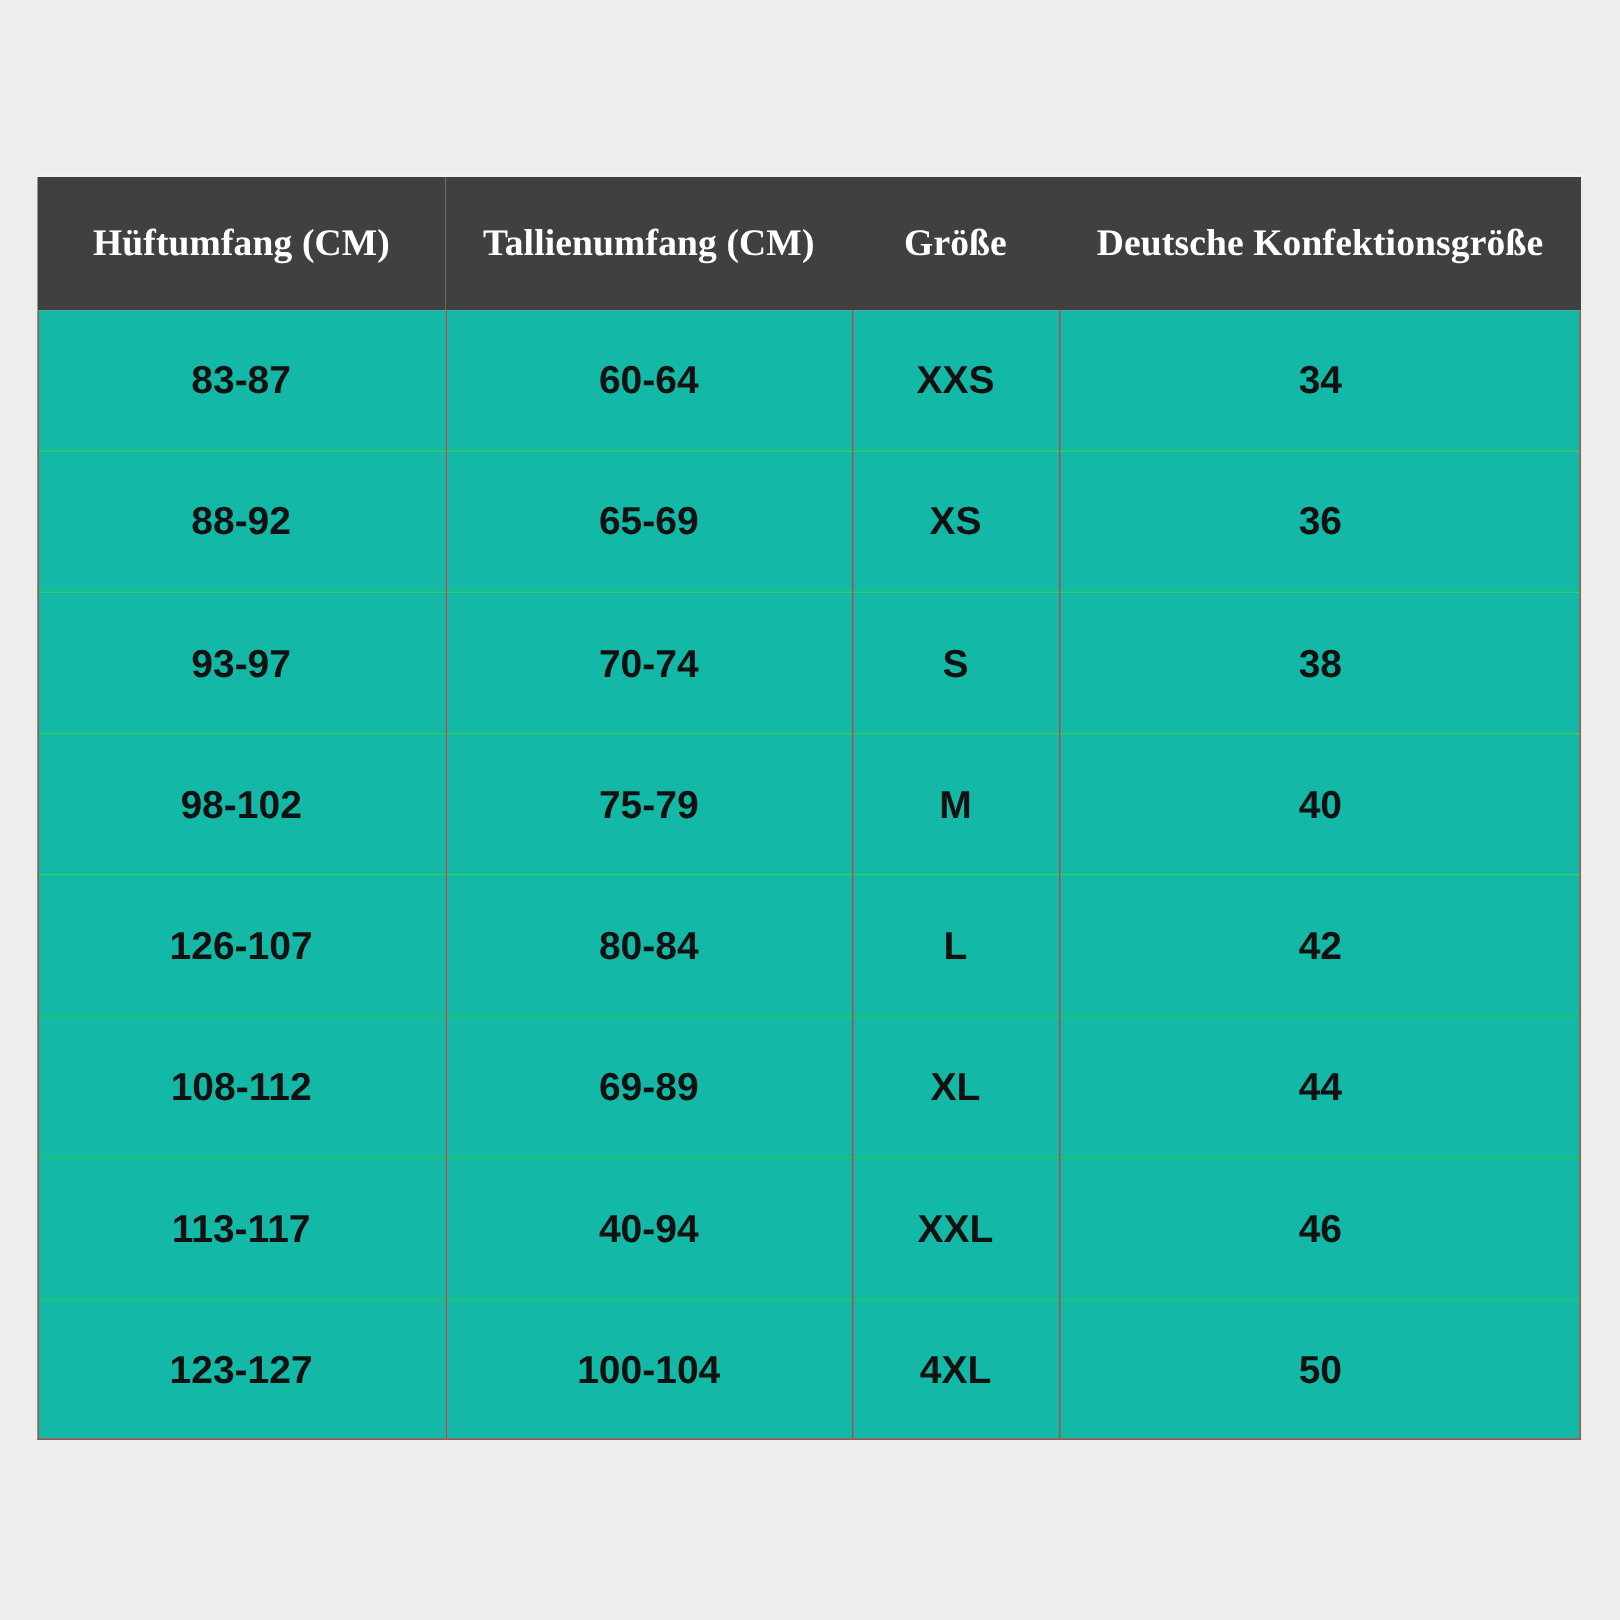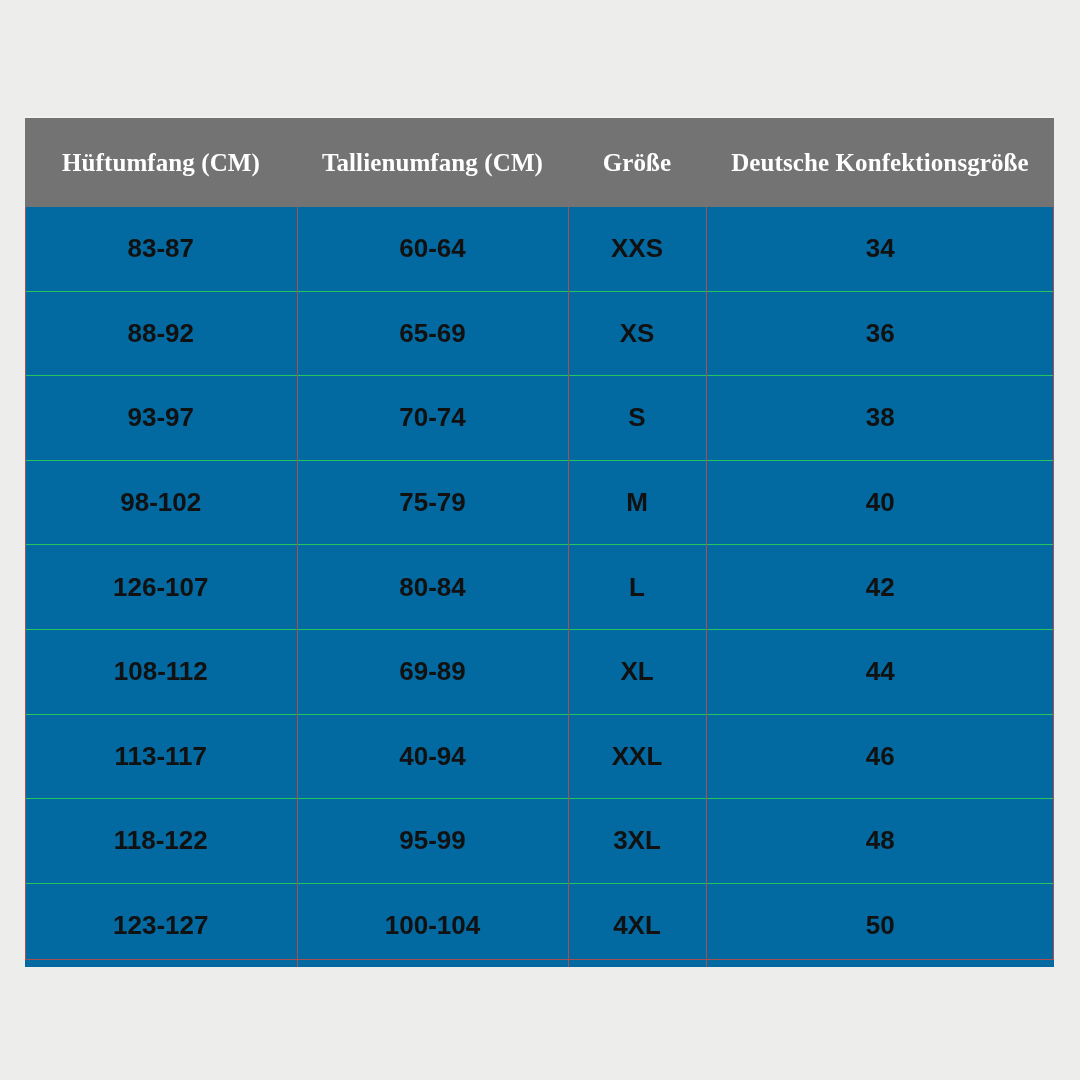--- a/index.html
+++ b/index.html
@@ -24,41 +24,41 @@
 
   table.size-chart {
     width: 100%;
     height: 100%;
     border-collapse: collapse;
     table-layout: fixed;
   }
 
   
   table.size-chart thead tr {
-    background: #737373;
+    background: #404040;
     margin-top: 40px;
   }
   table.size-chart thead th {
     height: 89px;
     padding: 0 6px;
     margin: 0;
     border: 0;
     color: #ffffff;
     font-family: "Liberation Serif", "DejaVu Serif", serif;
     font-weight: bold;
     font-size: 25px;
     letter-spacing: 0.1px;
     text-align: center;
     vertical-align: middle;
     white-space: nowrap;
   }
 
   
   table.size-chart tbody tr {
-    background: #0369a1;
+    background: #14b8a6;
   }
   table.size-chart tbody td {
     height: 83.6px;
     padding: 0 6px;
     color: #111111;
     font-family: "Liberation Sans", sans-serif;
     font-weight: bold;
     font-size: 26px;
     text-align: center;
     vertical-align: middle;
@@ -154,26 +154,20 @@
         <td>XL</td>
         <td>44</td>
       </tr>
       <tr>
         <td>113-117</td>
         <td>40-94</td>
         <td>XXL</td>
         <td>46</td>
       </tr>
       <tr>
-        <td>118-122</td>
-        <td>95-99</td>
-        <td>3XL</td>
-        <td>48</td>
-      </tr>
-      <tr>
         <td>123-127</td>
         <td>100-104</td>
         <td>4XL</td>
         <td>50</td>
       </tr>
     </tbody>
   </table>
 
   <div id="body-frame"></div>
 </div>

